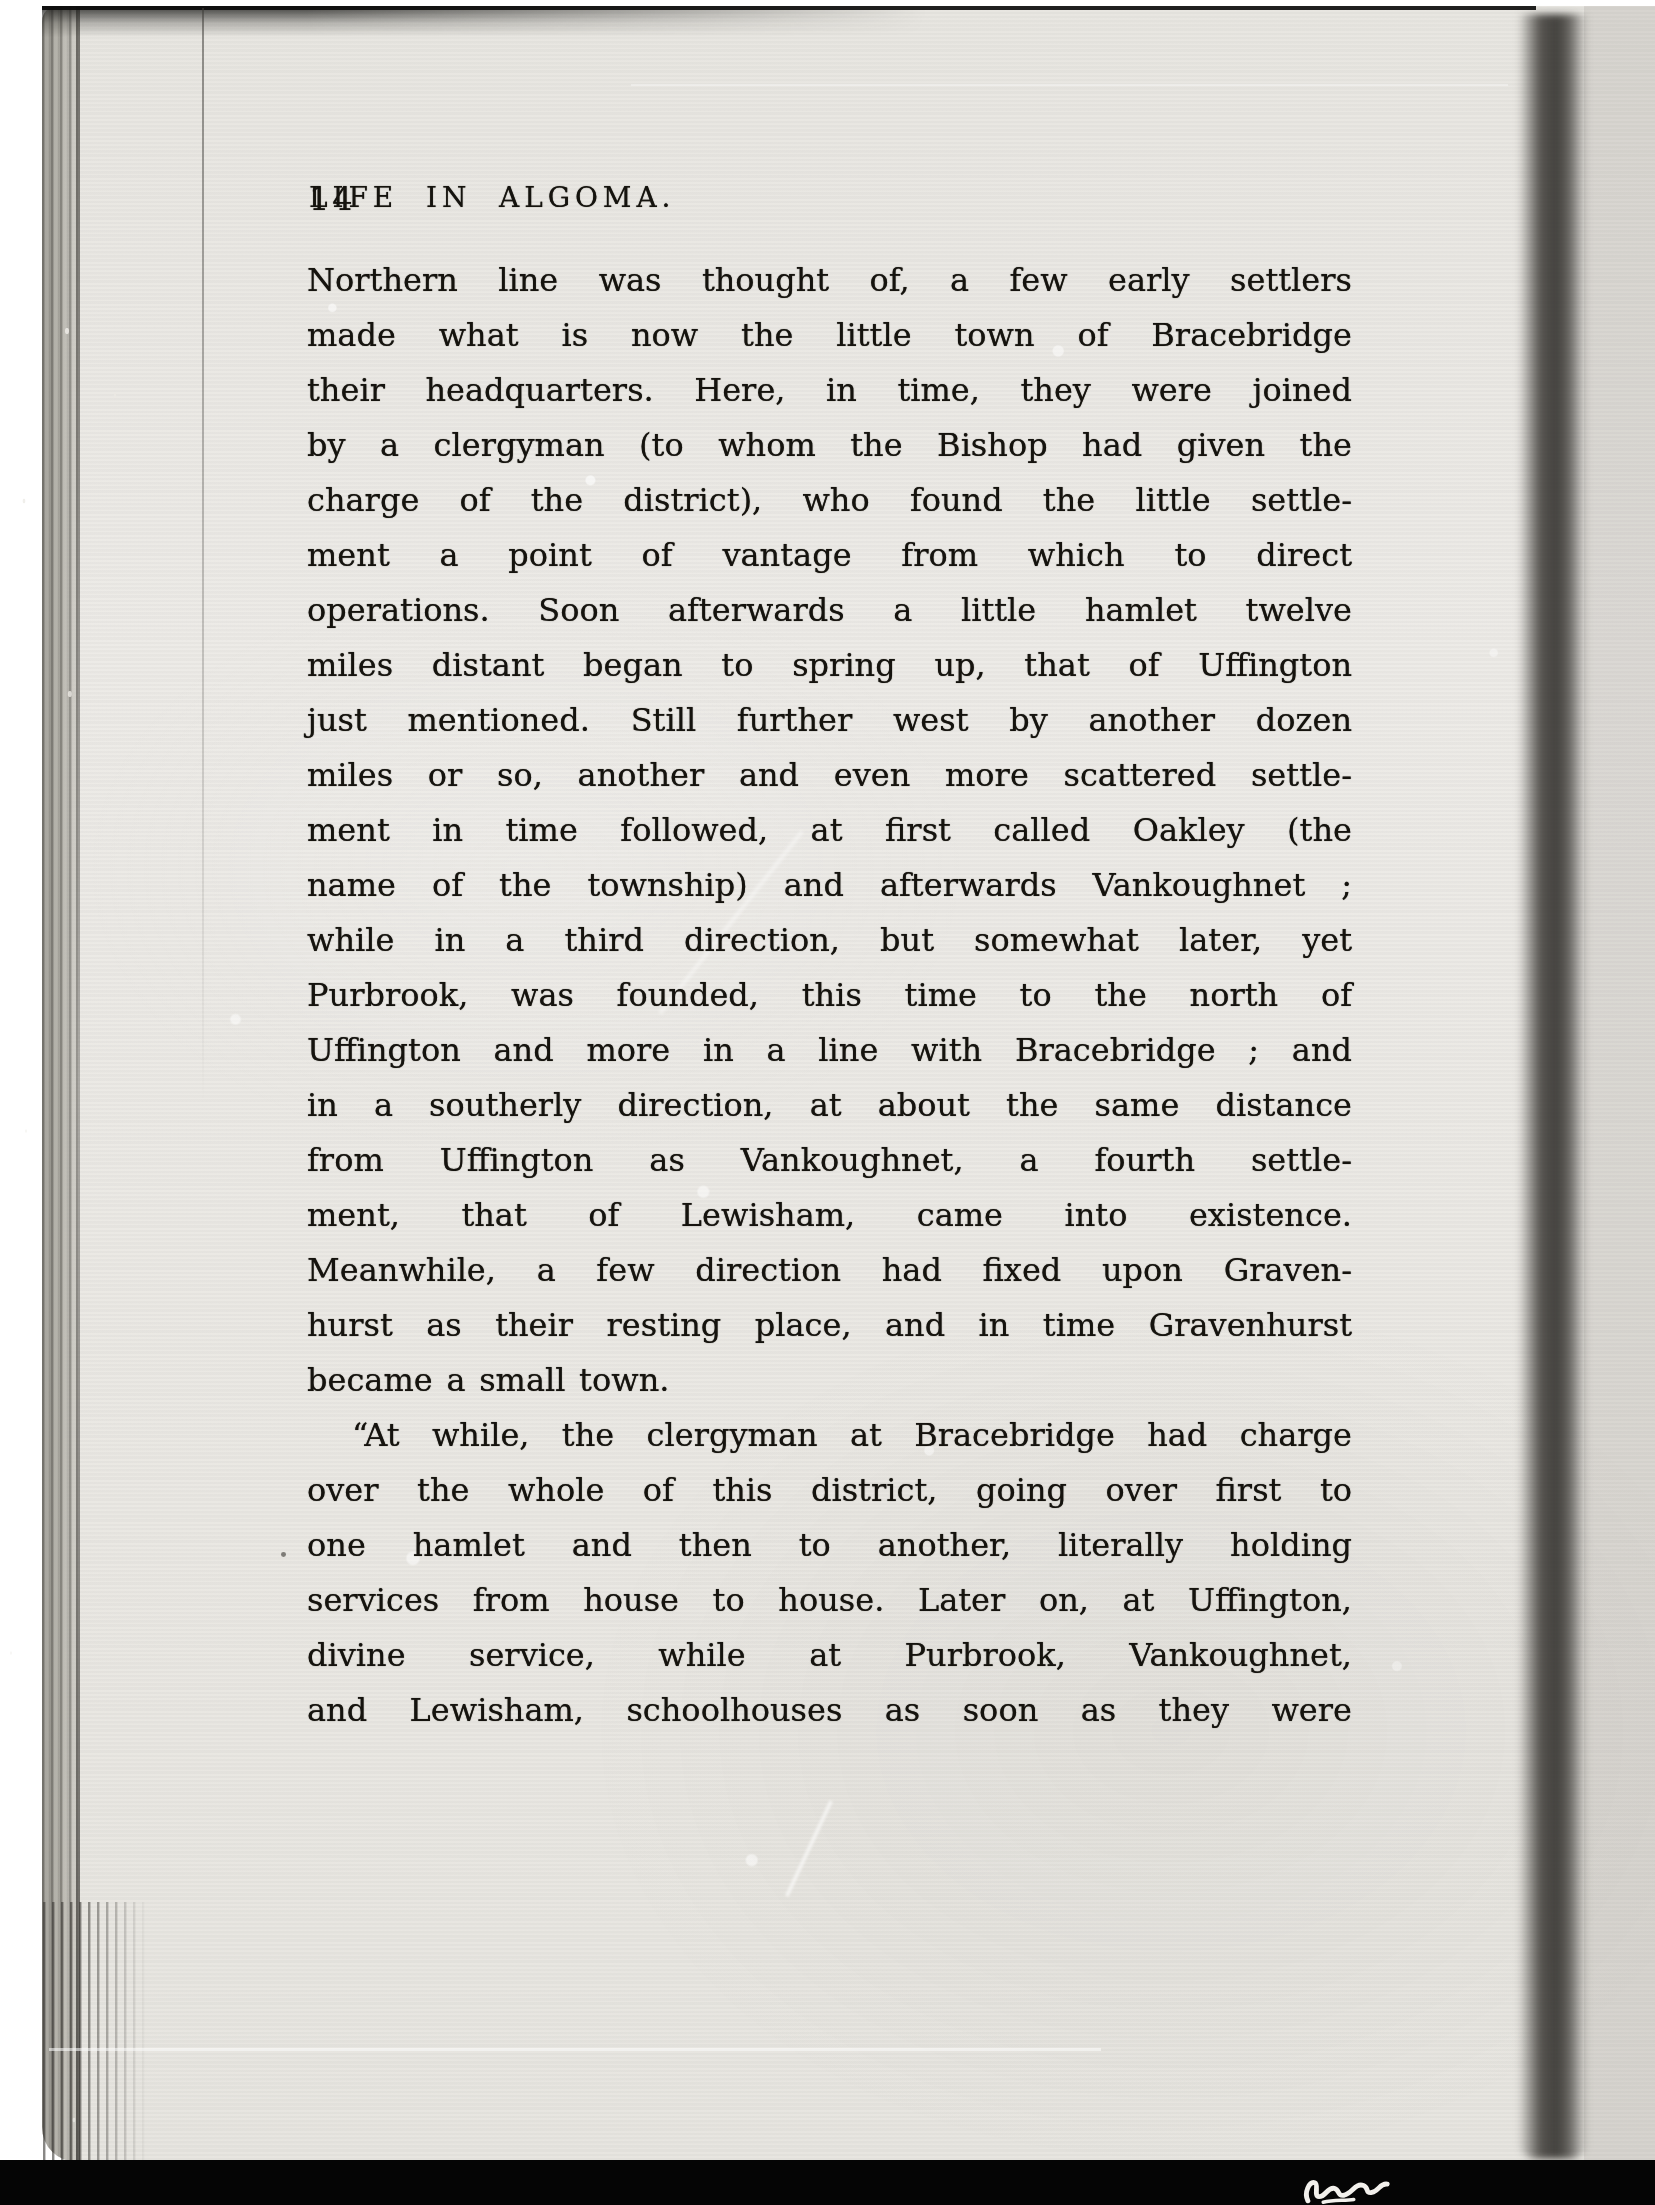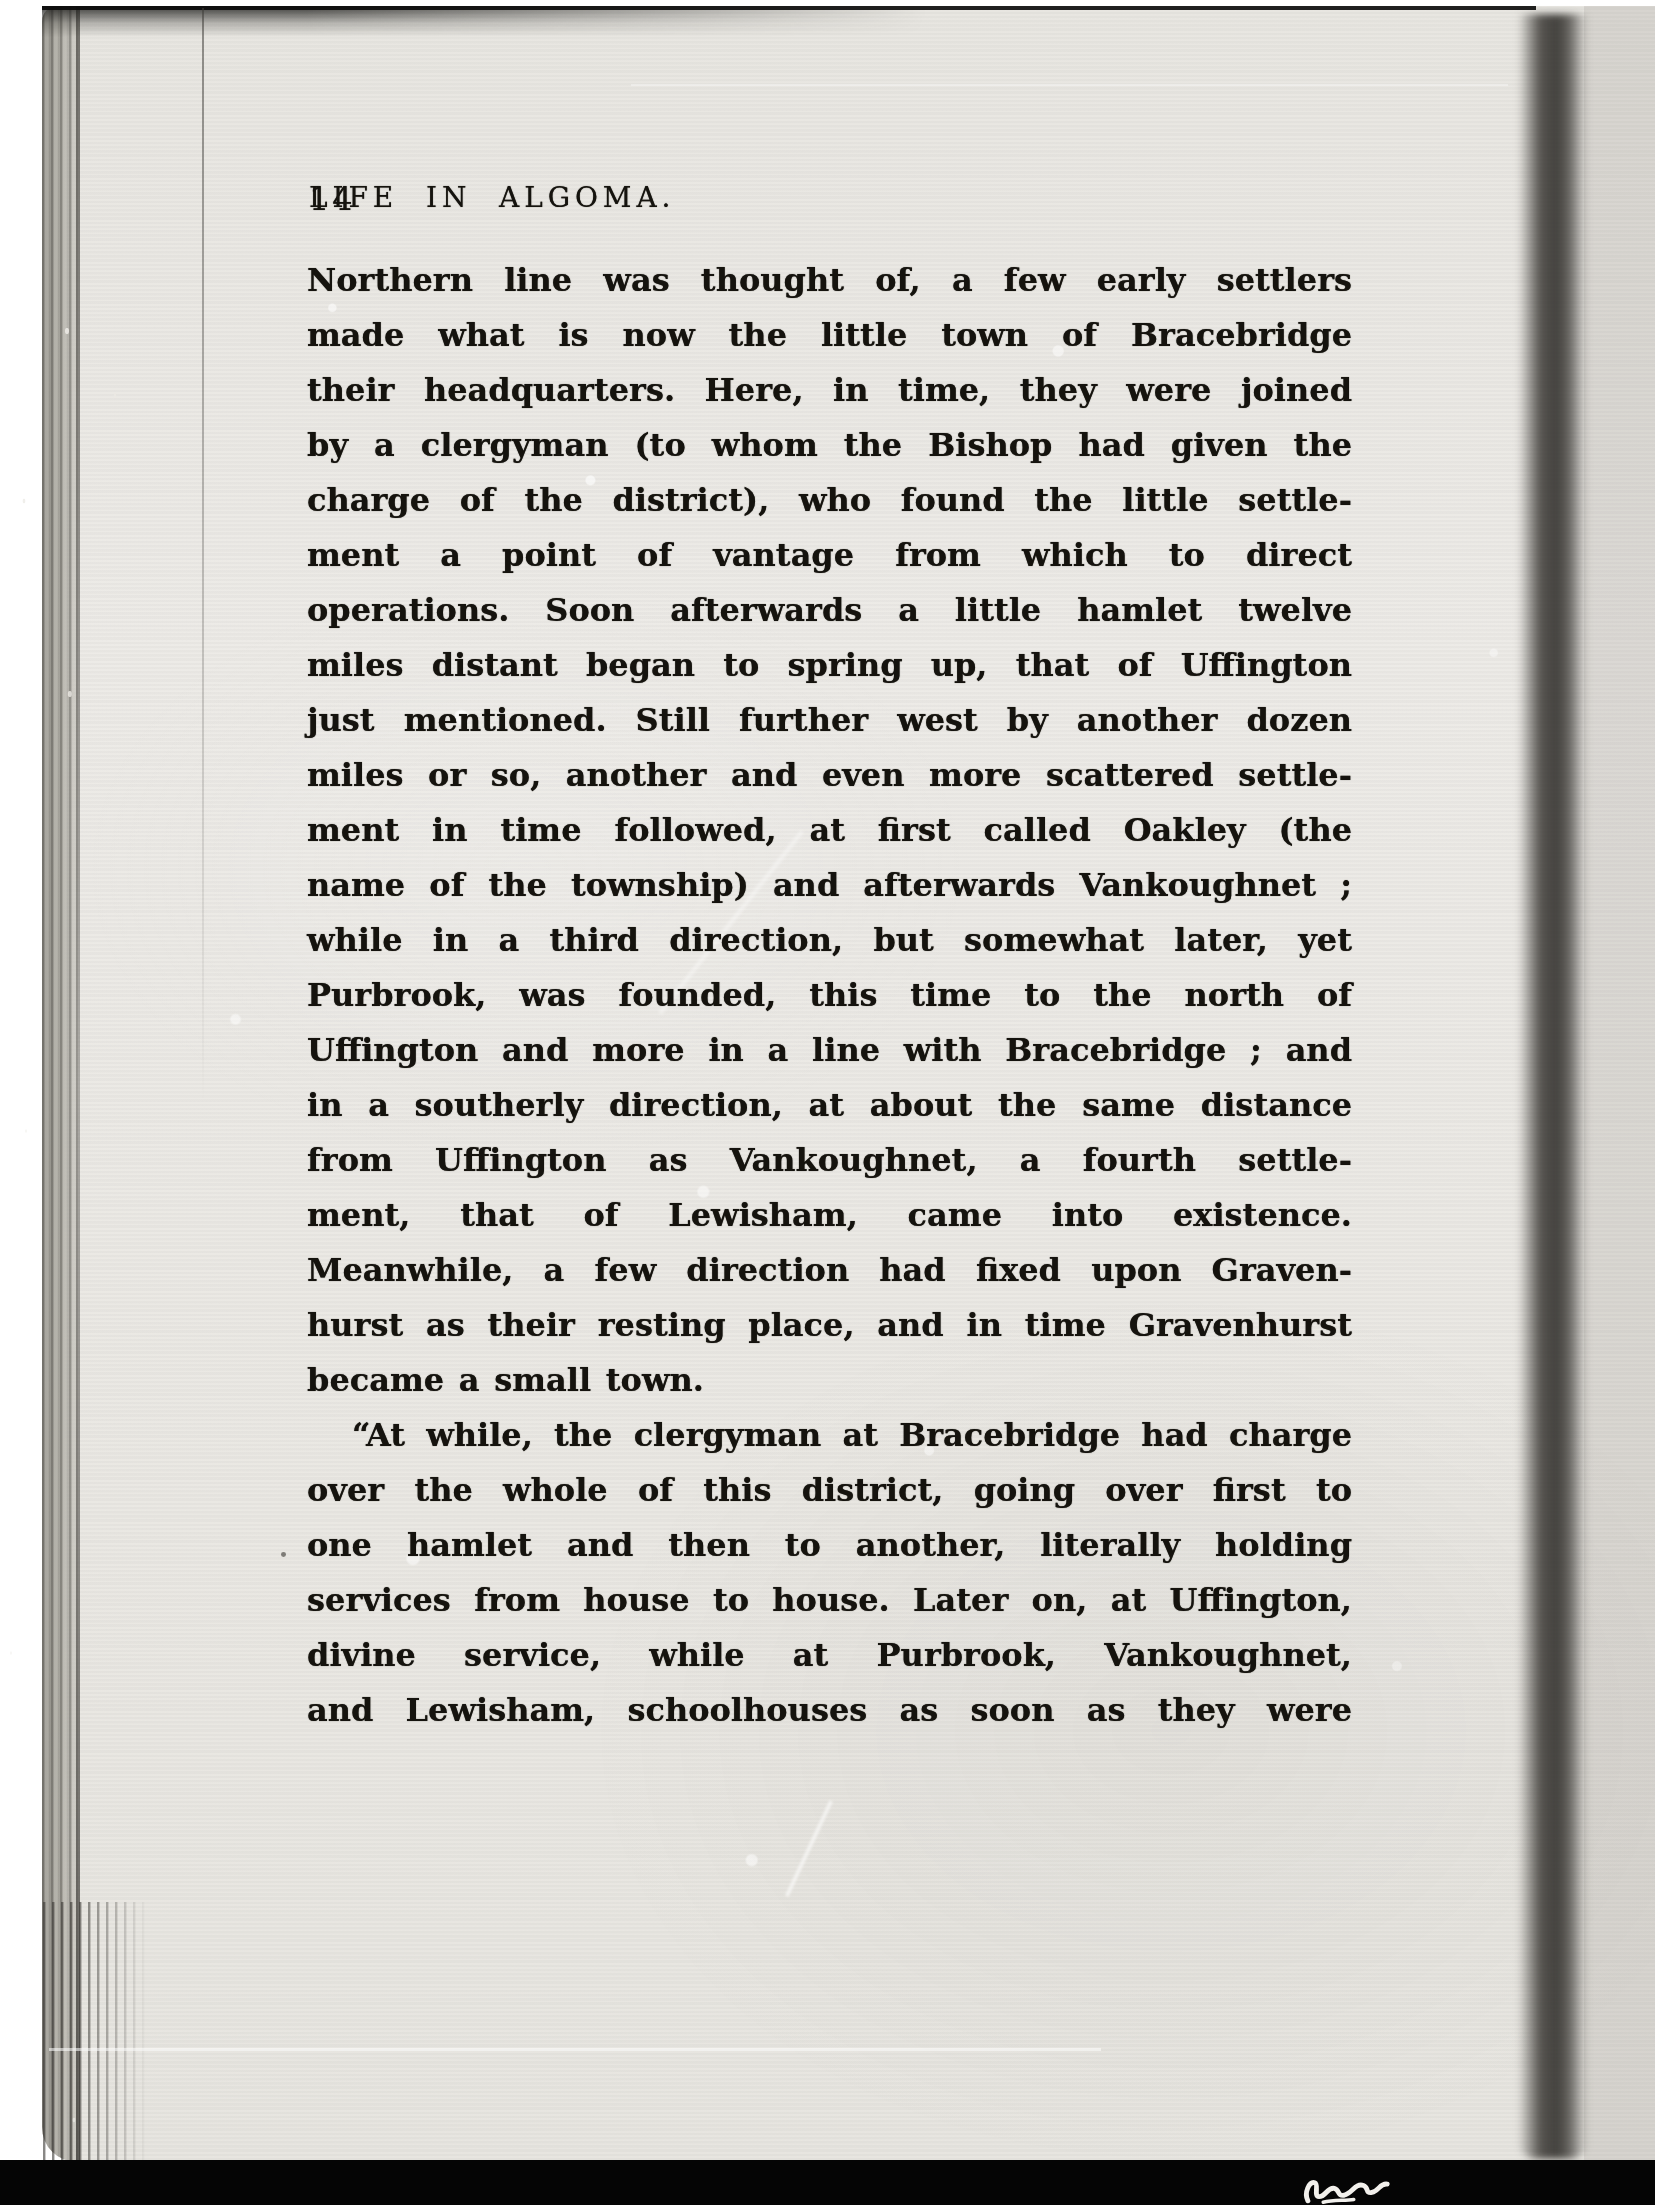--- a/index.html
+++ b/index.html
@@ -134,21 +134,21 @@
   .text-body{
     position:absolute;left:307px;top:253px;width:1045px;
     font-size:32px;line-height:55px;
     word-spacing:3.5px;
   }
   .line{
     text-align:justify;
     text-align-last:justify;
     text-justify:inter-word;
     white-space:normal;
-    height:55px;overflow:visible;font-weight:bold;
+    height:55px;overflow:visible;
   }
   .line.no-stretch{text-align-last:left;}
   .line.indent{padding-left:45px;}
 
   .ink-speck{
     position:absolute;left:281px;top:1552px;width:4.9px;height:4.9px;border-radius:50%;
     background:rgba(40,38,32,.55);
   }
 
   

